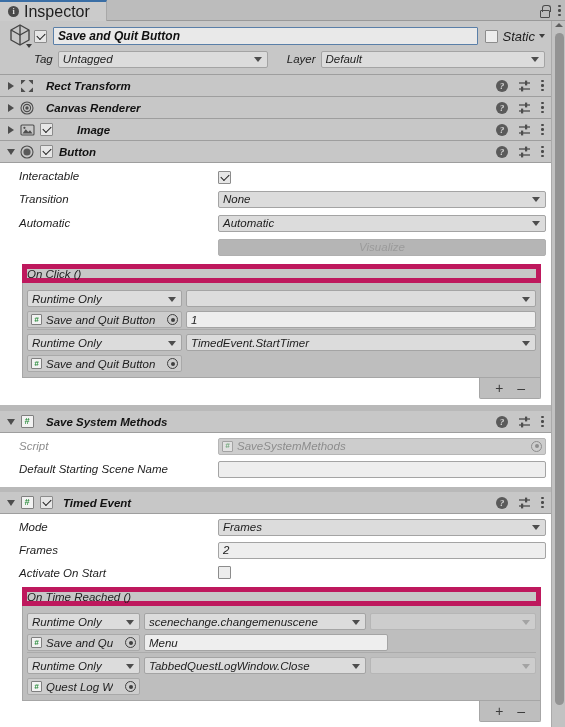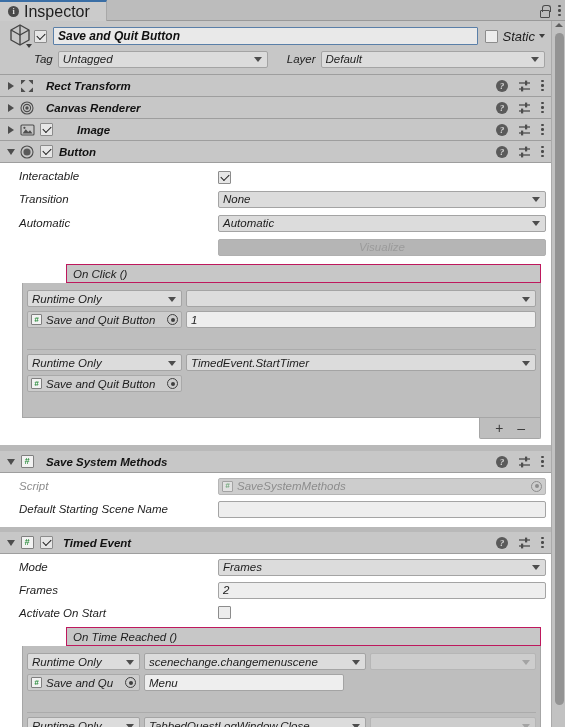--- a/index.html
+++ b/index.html
@@ -172,28 +172,28 @@
     border: 1.3px solid #8d8d8d; position: relative; flex: 0 0 11px;
     margin-left: auto; }
   .dot-sel::after { content: ""; position: absolute; left: 2.6px; top: 2.6px;
     width: 4px; height: 4px; border-radius: 50%; background: #8d8d8d; }
   .dot-sel.dark { border-color: #3f3f3f; }
   .dot-sel.dark::after { background: #3f3f3f; }
 
   
   .evt-wrap { margin: 7px 5px 0 17px; }
   .evt-header {
-    height: 19px; background: #c7c7c7; border: 1px solid #be185d;
-    display: flex; align-items: center; padding-left: 6px;
-    font-size: 11.5px; color: #1d1d1d; margin-left: 44px;
+    height: 19px; background: #c7c7c7; border: 5px solid #be185d;
+    display: flex; align-items: center; 
+    font-size: 11.5px; color: #1d1d1d;
   }
   .evt-body { border: 1px solid #a6a6a6; border-top: none; background: #bebebe;
     padding: 3px 4px 4px 4px; }
   .evt-entry { background: #bebebe; border-bottom: 1px solid #ababab;
-    padding: 3px 0 20px 0; }
+    padding: 3px 0 0 0; }
   .evt-entry:last-child { border-bottom: none; }
   .evt-line { display: flex; gap: 4px; align-items: center; height: 19px; }
   .evt-line + .evt-line { margin-top: 2px; }
   .obj-sel {
     height: 17px; background: #cdcdcd; border: 1px solid #a9a9a9;
     border-radius: 2px; display: flex; align-items: center; gap: 4px;
     padding: 0 3px; font-size: 11.5px; color: #1d1d1d; overflow: hidden;
     white-space: nowrap;
   }
   .obj-sel .txt { overflow: hidden; text-overflow: clip; white-space: nowrap; }
@@ -637,21 +637,21 @@
               <div class="dd dis" style="flex:1">
                 <span class="arrow"></span>
               </div>
             </div>
             <div class="evt-line">
               <div class="obj-sel" style="width:113px">
                 <span class="hash-icon sm">#</span>
                 <span class="txt">Save and Qu</span>
                 <span class="dot-sel dark"></span>
               </div>
-              <div class="txtfield" style="width:200px">
+              <div class="txtfield" style="width:244px">
                 <span>Menu</span>
               </div>
             </div>
           </div>
 
           <div class="evt-entry">
             <div class="evt-line">
               <div class="dd" style="width:113px">
                 <span>Runtime Only</span>
                 <span class="arrow"></span>

